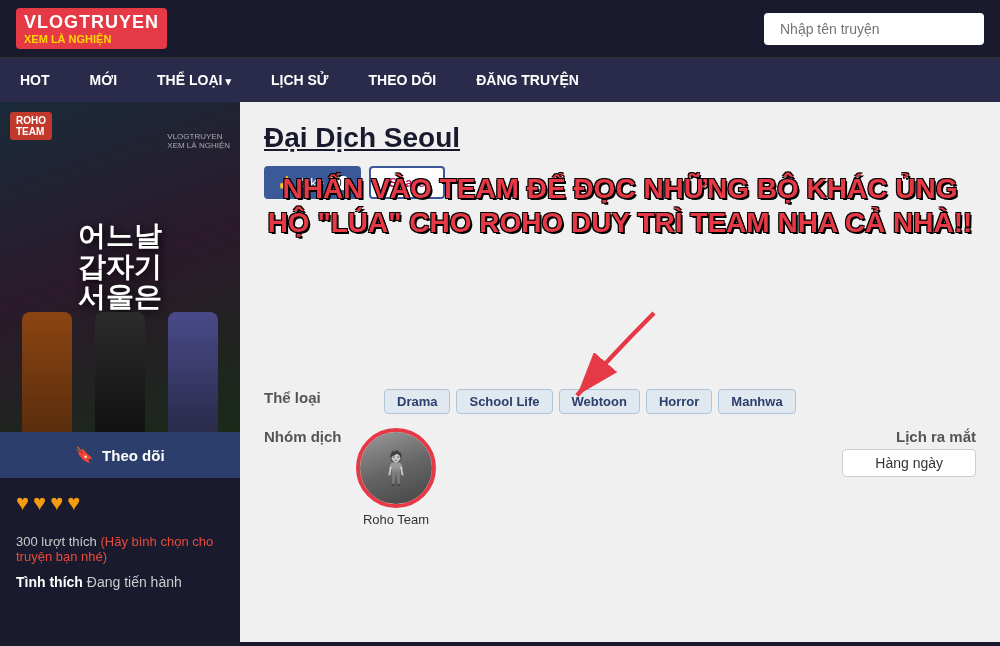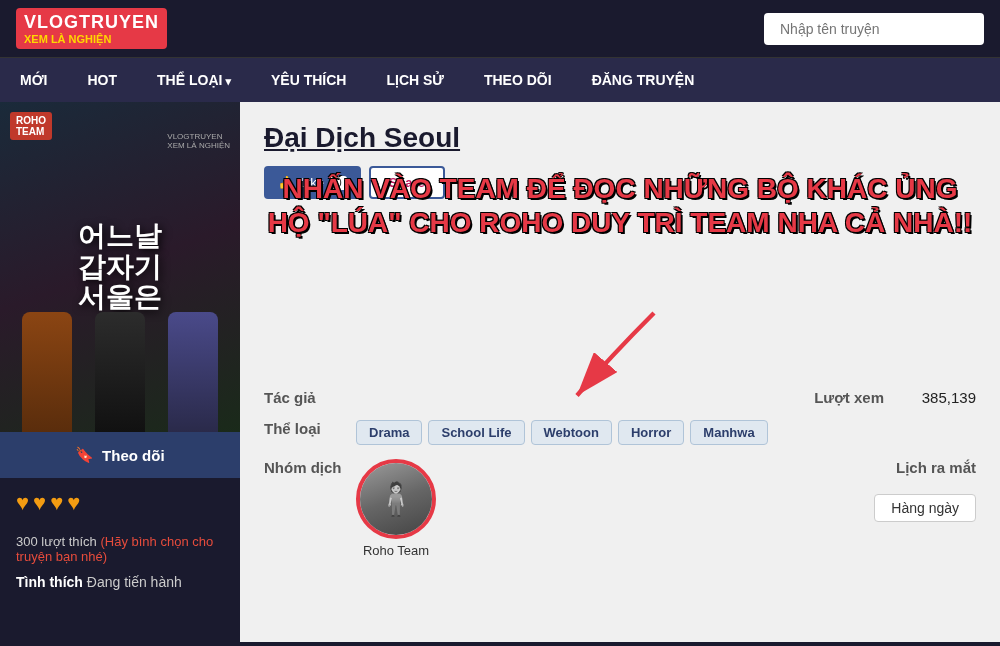--- a/index.html
+++ b/index.html
@@ -52,32 +52,32 @@
     
     .promo-overlay { position: absolute; top: 60px; left: 0; right: 0; padding: 10px 20px; z-index: 5; pointer-events: none; }
     .promo-text { font-size: 28px; font-weight: 900; color: #e63946; text-shadow: 2px 2px 0 #000, -1px -1px 0 #000, 1px -1px 0 #000, -1px 1px 0 #000; line-height: 1.2; text-align: center; }
 
     
     .arrow-annotation { position: absolute; top: 130px; left: 340px; z-index: 10; pointer-events: none; }
     .info-row { display: flex; align-items: flex-start; gap: 12px; margin-bottom: 14px; }
     .info-label { color: #555; font-size: 15px; font-weight: bold; min-width: 80px; }
     .info-value { color: #222; font-size: 15px; }
 
-    .genre-tags { display: flex; flex-wrap: wrap; gap: 6px; }
+    .genre-tags { display: flex; flex-wrap: wrap; gap: 6px; margin-left: 28px; }
     .genre-tag { background: #e0e8f0; color: #2c3e6b; border: 1px solid #b0c4d8; padding: 4px 12px; border-radius: 4px; font-size: 13px; font-weight: bold; }
 
     
     .team-section { display: flex; align-items: flex-start; gap: 8px; position: relative; }
     .team-circle-wrapper { position: relative; display: inline-block; }
     .team-circle { width: 80px; height: 80px; border-radius: 50%; border: 4px solid #e63946; background: linear-gradient(135deg, #888, #555); overflow: hidden; display: flex; align-items: center; justify-content: center; }
     .team-circle-inner { width: 100%; height: 100%; background: linear-gradient(160deg, #9b9b9b 0%, #666 50%, #444 100%); display: flex; align-items: center; justify-content: center; }
     .team-circle-char { font-size: 32px; filter: grayscale(1); }
     .team-name { text-align: center; font-size: 13px; color: #333; margin-top: 4px; }
     .views-label { color: #555; font-size: 15px; font-weight: bold; margin-bottom: 4px; }
-    .schedule-badge { background: #fff; border: 1px solid #ccc; color: #333; padding: 5px 16px; border-radius: 4px; font-size: 14px; display: inline-block; margin-top: 14px; }
+    .schedule-badge { background: #fff; border: 1px solid #ccc; color: #333; padding: 5px 32px; border-radius: 4px; font-size: 14px; display: inline-block; }
 
     
     .cover-characters { position: absolute; bottom: 0; left: 0; right: 0; height: 200px; display: flex; align-items: flex-end; justify-content: space-around; padding: 0 10px; }
     .char-shape { width: 50px; height: 120px; border-radius: 8px 8px 0 0; }
     .char1 { background: linear-gradient(180deg, #8B4513 0%, #5a2d0c 100%); }
     .char2 { background: linear-gradient(180deg, #2c2c2c 0%, #111 100%); }
     .char3 { background: linear-gradient(180deg, #4a4a8a 0%, #2a2a4a 100%); }
   </style>
 </head>
 <body>
@@ -86,24 +86,23 @@
   <div class="logo">
     <div class="logo-box">
       <div class="logo-main">VLOGTRUYEN</div>
       <div class="logo-sub">XEM LÀ NGHIỆN</div>
     </div>
   </div>
   <input class="search-box" type="text" placeholder="Nhập tên truyện" style="">
 </div>
 
 <nav class="nav">
+  <a class="nav-item">HOT</a>
   <a class="nav-item">MỚI</a>
-  <a class="nav-item">HOT</a>
   <a class="nav-item has-arrow">THỂ LOẠI</a>
-  <a class="nav-item">YÊU THÍCH</a>
   <a class="nav-item">LỊCH SỬ</a>
   <a class="nav-item">THEO DÕI</a>
   <a class="nav-item">ĐĂNG TRUYỆN</a>
 </nav>
 
 <div class="main">
 
   <div class="left-panel">
     <div class="cover-img">
       <div class="cover-placeholder">
@@ -148,27 +147,20 @@
       <button class="share-btn">Share</button>
     </div>
 
     <div class="promo-overlay">
       <div class="promo-text">NHẤN VÀO TEAM ĐỂ ĐỌC NHỮNG BỘ KHÁC ỦNG</div>
       <div class="promo-text">HỘ "LÚA" CHO ROHO DUY TRÌ TEAM NHA CẢ NHÀ!!</div>
     </div>
 
     <div style="margin-top: 190px; position: relative; z-index: 2;">
 
-      <div class="info-row">
-        <span class="info-label">Tác giả</span>
-        <span class="info-value"></span>
-        <span style="flex:1"></span>
-        <span class="info-label" style="min-width:100px; text-align:right;">Lượt xem</span>
-        <span class="info-value" style="min-width:80px; text-align:right;">385,139</span>
-      </div>
 
       <div class="info-row">
         <span class="info-label">Thể loại</span>
         <div class="genre-tags">
           <span class="genre-tag">Drama</span>
           <span class="genre-tag">School Life</span>
           <span class="genre-tag">Webtoon</span>
           <span class="genre-tag">Horror</span>
           <span class="genre-tag">Manhwa</span>
         </div>

